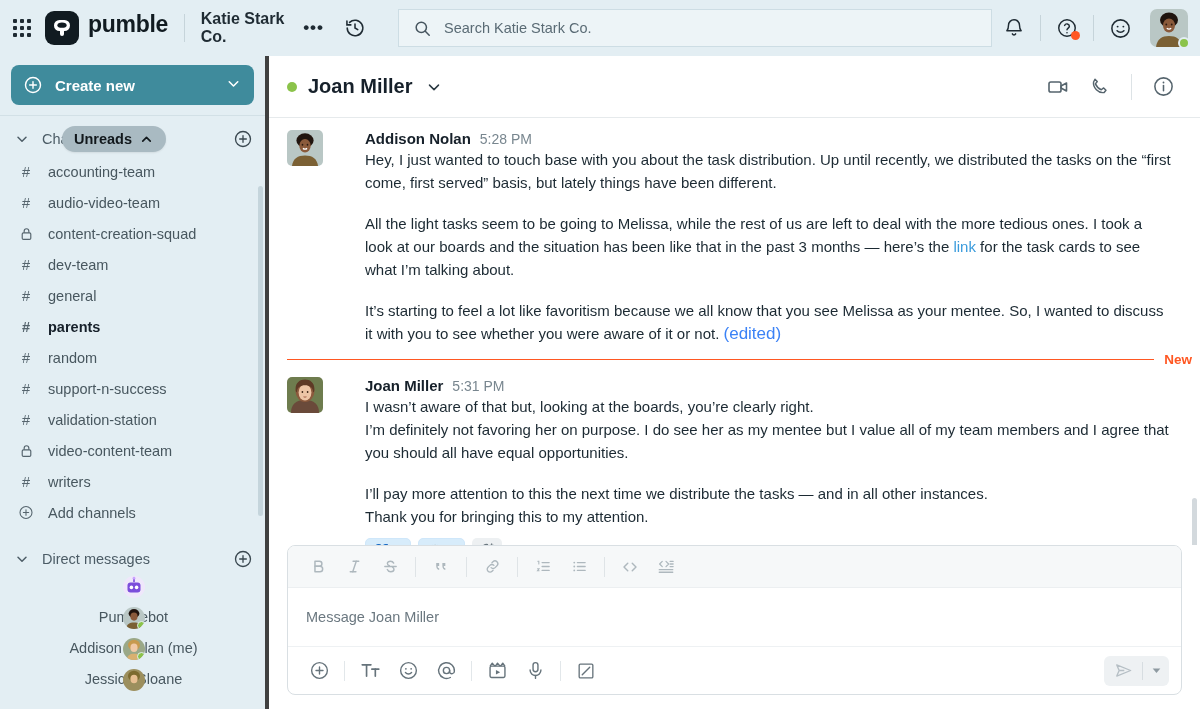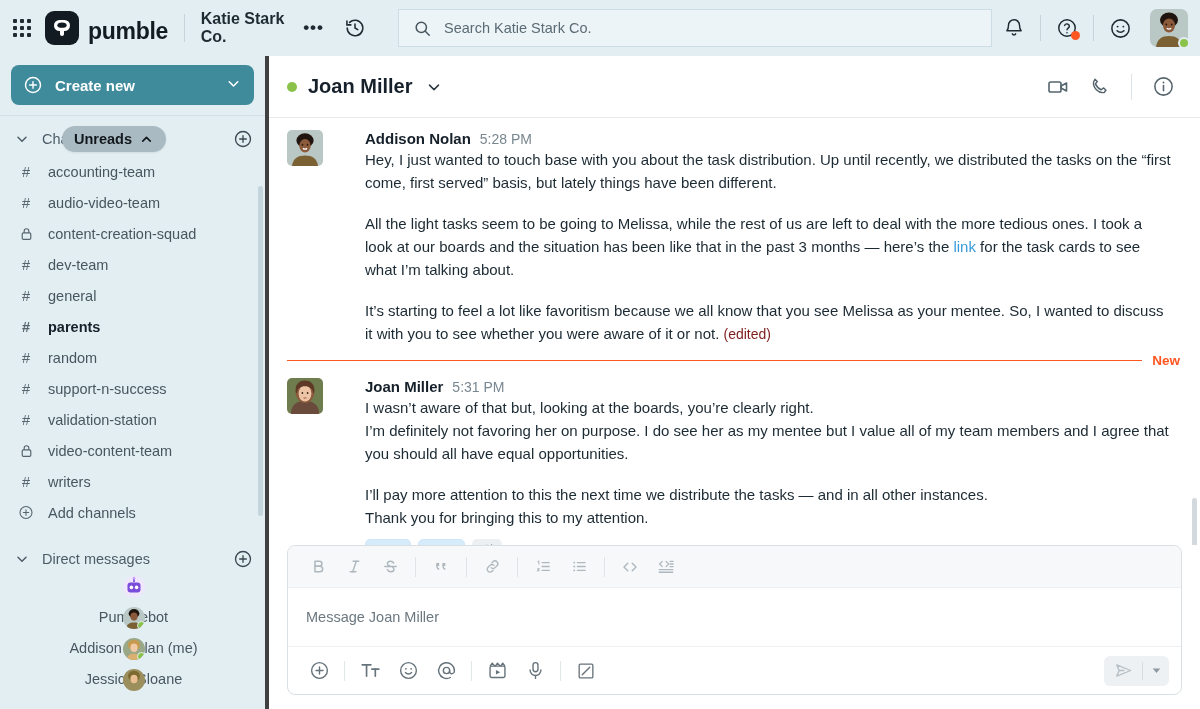--- a/index.html
+++ b/index.html
@@ -15,21 +15,21 @@
   .topbar {
     height: 56px; min-height: 56px;
     background: #e3eef3;
     display: flex; align-items: center;
     padding: 0 12px 0 8px;
     gap: 0;
   }
   .grid-icon { width: 34px; height: 34px; display:flex; align-items:center; justify-content:center; cursor:pointer; }
   .grid-icon .dots { display: grid; grid-template-columns: repeat(3, 4px); grid-template-rows: repeat(3,4px); gap: 3px; }
   .grid-icon .dots i { width: 4px; height: 4px; background: #1f2b33; display:block; border-radius:1px; }
-  .logo-wrap { display: flex; align-items: flex-end; gap: 9px; margin-left: 10px; }
+  .logo-wrap { display: flex; align-items: flex-start; gap: 9px; margin-left: 10px; }
   .logo-mark {
     width: 34px; height: 34px; background: #111b21; border-radius: 9px;
     display: flex; align-items: center; justify-content: center;
   }
   .logo-mark svg { display:block; }
   .logo-text { font-size: 23px; font-weight: 700; color: #111b21; letter-spacing: -0.3px; }
   .vdiv { width: 1px; height: 28px; background: #c6d4da; margin: 0 16px; }
   .ws-name { font-size: 16px; font-weight: 700; color: #1f2b33; }
   .dots-btn { font-size: 17px; color: #1f2b33; margin-left: 12px; cursor: pointer; letter-spacing:1px; font-weight:700;}
   .hist-btn { margin-left: 20px; cursor: pointer; display:flex; }
@@ -119,22 +119,22 @@
   .msg-av { width: 36px; height:36px; border-radius: 5px; overflow:hidden; flex:0 0 auto; margin-right: 14px; }
   .msg-body { flex:1; min-width:0; }
   .msg-head { display:flex; align-items: baseline; gap: 9px; margin-bottom: 1px;}
   .msg-author { font-size: 15px; font-weight: 700; color: #16202a; }
   .msg-time { font-size: 14px; color: #78868f; }
   .msg-text { font-size: 15px; line-height: 23px; color: #1c2a33; }
   .msg-text p { margin-bottom: 18px; }
   .msg-text p:last-child { margin-bottom: 0; }
   .msg-text .tight { margin-bottom: 0; }
   .msg-link { color: #3a9bdc; text-decoration: none; cursor: pointer;}
-  .edited { color: #7f1d1d; font-size: 14px; }
-  .new-div { display:flex; align-items:center; padding: 0 20px 0 18px; margin: 7px 0 4px 0;}
+  .edited { color: #3b82f6; font-size: 17px; }
+  .new-div { display:flex; align-items:center; padding: 0 8px 0 18px; margin: 7px 0 4px 0;}
   .new-div .line { flex:1; height:1.5px; background:#ff5722; }
   .new-div .lbl { color:#ff5722; font-size: 13.5px; font-weight: 700; margin-left: 10px; }
   .reactions { display:flex; gap: 7px; margin-top: 10px; }
   .rx {
     height: 24px; min-width: 40px; border-radius: 5px; background:#d7ecfb;
     display:flex; align-items:center; justify-content:center; gap:5px;
     font-size: 13px; color:#1c2a33; padding: 0 8px; cursor:pointer; border: 1px solid #cfe7fa;
   }
   .rx-add {
     height:24px; width: 30px; border-radius:5px; background:#edf0f2;

